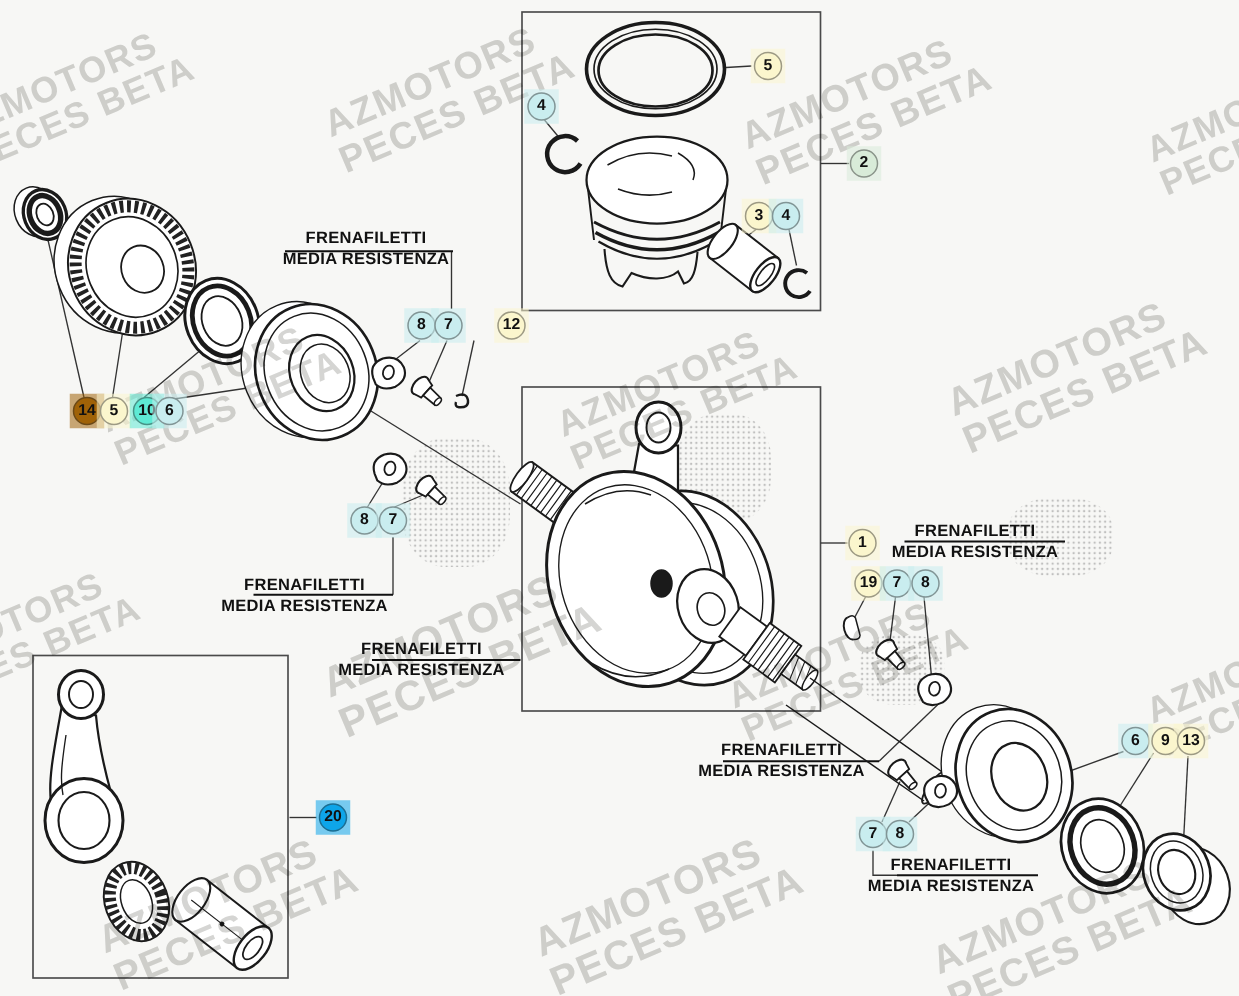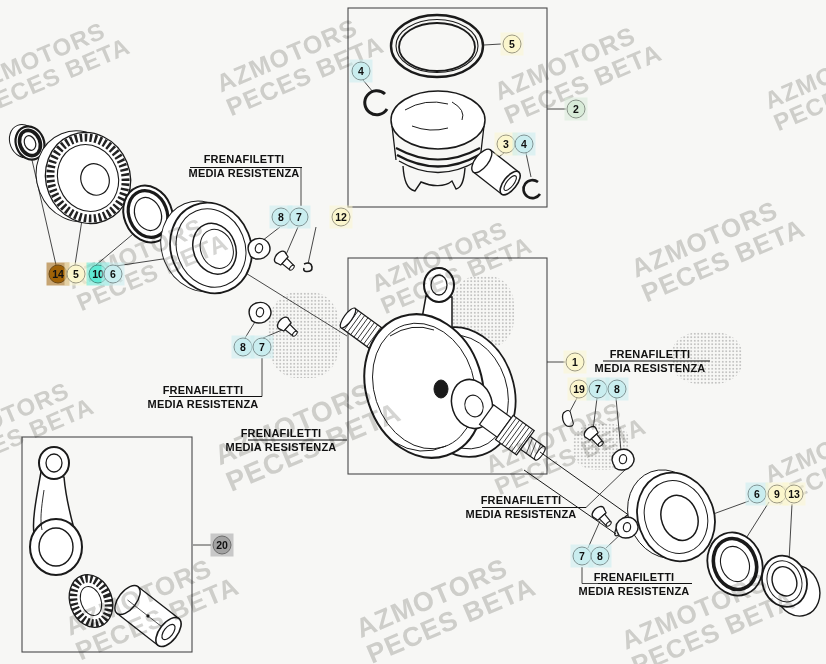--- a/index.html
+++ b/index.html
@@ -346,15 +346,15 @@
       <div class="callout" style="left: 262px; top: 347px; background: rgb(201, 237, 239);">7</div>
       <div class="callout" style="left: 575px; top: 362px; background: rgb(251, 246, 205);">1</div>
       <div class="callout" style="left: 579px; top: 389px; background: rgb(251, 246, 205);">19</div>
       <div class="callout" style="left: 598px; top: 389px; background: rgb(201, 237, 239);">7</div>
       <div class="callout" style="left: 617px; top: 389px; background: rgb(201, 237, 239);">8</div>
       <div class="callout" style="left: 757px; top: 494px; background: rgb(201, 237, 239);">6</div>
       <div class="callout" style="left: 777px; top: 494px; background: rgb(251, 246, 205);">9</div>
       <div class="callout" style="left: 794px; top: 494px; background: rgb(251, 246, 205);">13</div>
       <div class="callout" style="left: 582px; top: 556px; background: rgb(201, 237, 239);">7</div>
       <div class="callout" style="left: 600px; top: 556px; background: rgb(201, 237, 239);">8</div>
-      <div class="callout" style="left: 222px; top: 545px; background: #a3a3a3;">20</div>
+      <div class="callout" style="left: 222px; top: 545px; background: #0ea5e9;">20</div>
     </div>
 </div>
 
 </body></html>

